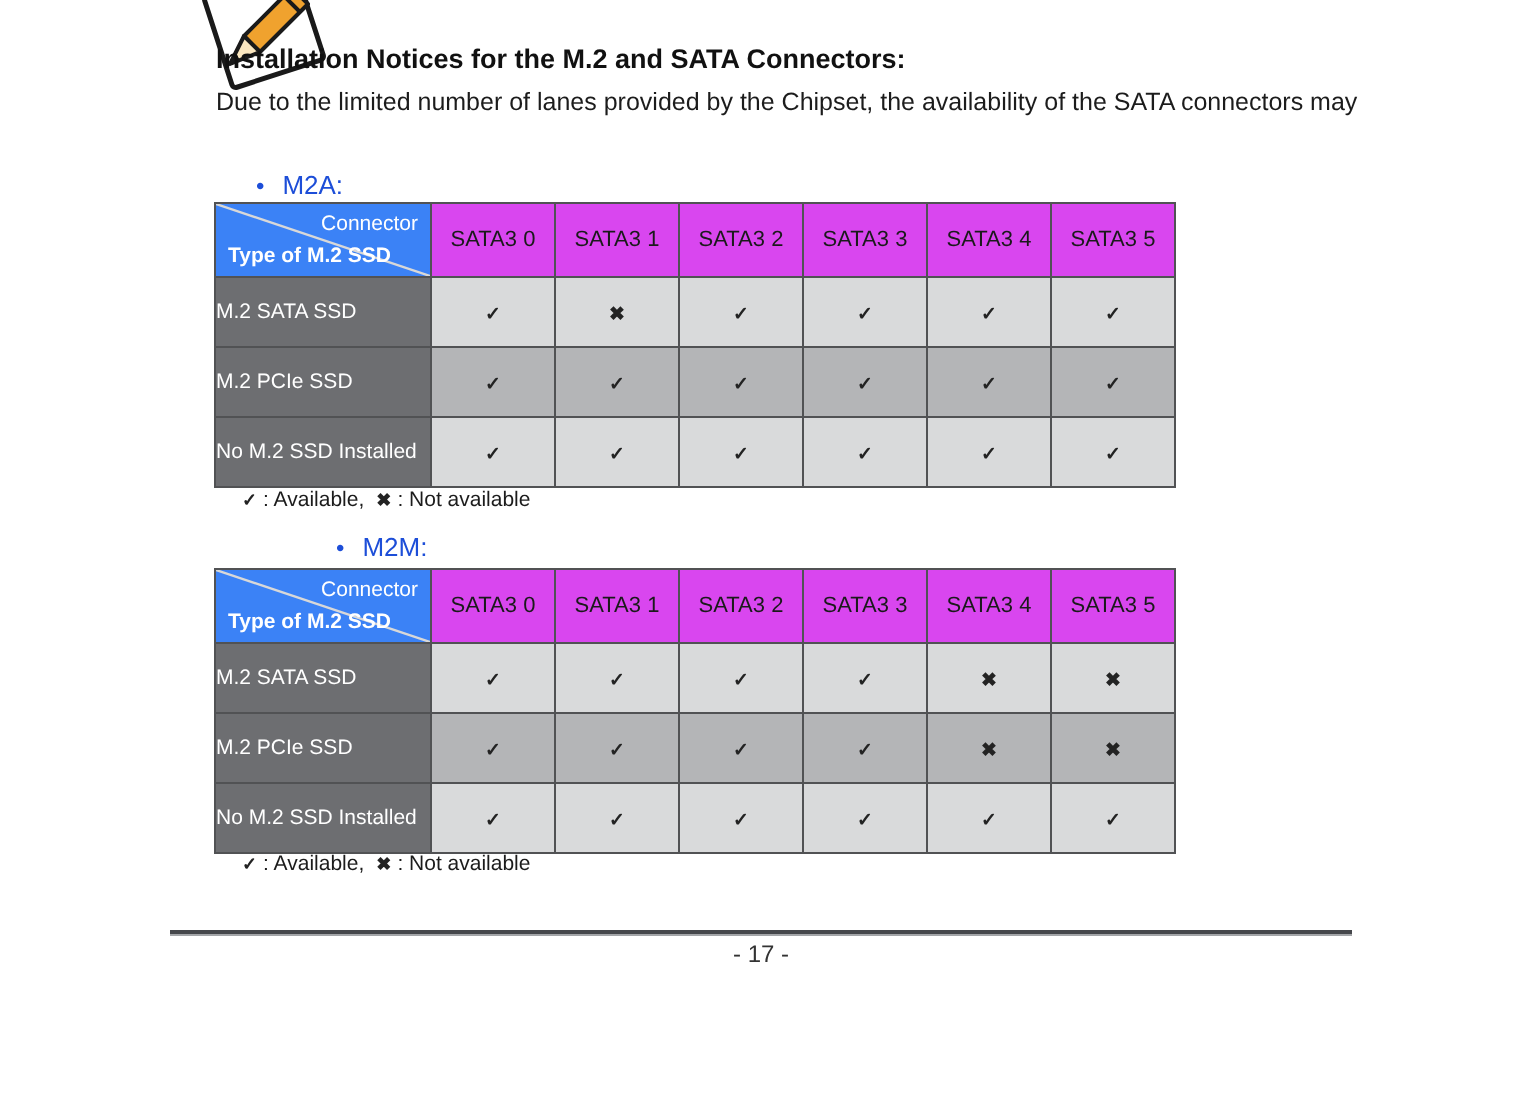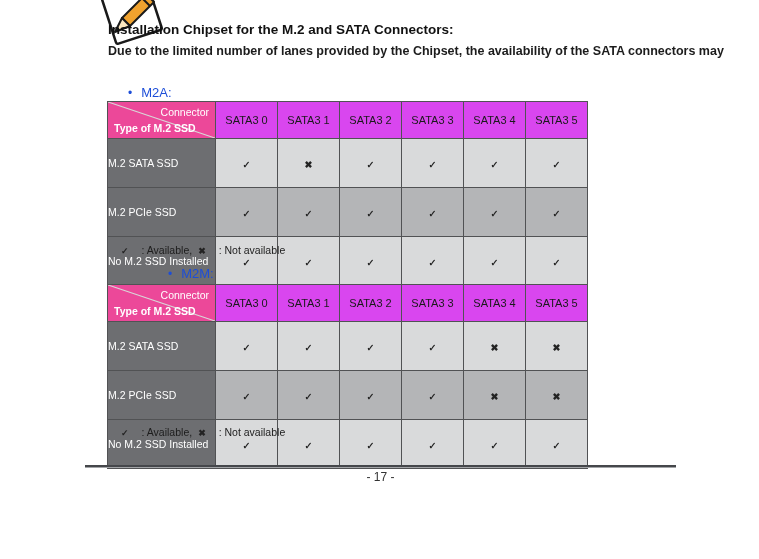--- a/index.html
+++ b/index.html
@@ -32,21 +32,20 @@
     white-space: nowrap;
   }
 
   .intro {
     position: absolute;
     left: 108px;
     top: 43px;
     font-size: 12.5px;
     line-height: 17px;
     color: #1c1c1c;
-    font-weight: bold;
   }
   .intro div { white-space: nowrap; }
 
   .bullet-row {
     position: absolute;
     left: 128px;
     font-size: 13px;
     color: #1d4ed8;
   }
   .bullet-row .bullet { font-size: 12px; }
@@ -62,25 +61,25 @@
   }
   .table-m2a { top: 101px; }
   .table-m2m { top: 284px; }
 
   table.sata-table td, table.sata-table th {
     border: 1px solid #515254;
     padding: 0;
     overflow: hidden;
   }
   tr.head-row { height: 37px; }
-  tr.data-row { height: 49px; }
+  tr.data-row { height: 35px; }
 
   .corner-cell {
     position: relative;
-    background: #ec4899;
+    background: #3b82f6;
     width: 107px;
   }
   .corner-cell .diag {
     position: absolute;
     left: 0; top: 0;
     width: 100%; height: 100%;
     display: block;
   }
   .corner-top {
     position: absolute;
@@ -131,21 +130,21 @@
   .legend {
     position: absolute;
     left: 121px;
     font-size: 10.5px;
     color: #1c1c1c;
     white-space: nowrap;
   }
   .legend-1 { top: 244px; }
   .legend-2 { top: 426px; }
   .legend .mark { font-size: 9px; }
-  .legend .legend-text { margin-left: 13px; text-align: center; }
+  .legend .legend-text { margin-left: 3px; text-align: center; }
   .legend .second-sym { margin-left: 6px; }
 
   .footer-rule {
     position: absolute;
     left: 85px;
     top: 465px;
     width: 591px;
     height: 2px;
     background: #45474b;
     box-shadow: 0 1px 0 #a3a5a8;
@@ -170,21 +169,21 @@
       <g transform="rotate(-18 38 40)">
         <rect x="14" y="16" width="48" height="48" rx="2" fill="#ffffff" stroke="#1a1a1a" stroke-width="2.5"></rect>
       </g>
       <polygon points="52,20 60,28 36,52 28,44" fill="#f0a22e" stroke="#1a1a1a" stroke-width="2" stroke-linejoin="round"></polygon>
       <polygon points="28,44 36,52 21,58" fill="#fbe7c0" stroke="#1a1a1a" stroke-width="2" stroke-linejoin="round"></polygon>
       <polygon points="21,58 26,56 24,53" fill="#1a1a1a"></polygon>
       <line x1="48" y1="24" x2="56" y2="32" stroke="#1a1a1a" stroke-width="2"></line>
     </svg>
   </div>
 
-  <div class="doc-title">Installation Chipset for the M.2 and SATA Connectors:</div>
+  <div class="doc-title">Installation Notices for the M.2 and SATA Connectors:</div>
 
   <div class="intro">
     <div>Due to the limited number of lanes provided by the Chipset, the availability of the SATA connectors may</div>
   </div>
 
   <div class="bullet-row bullet-m2a">
     <span class="bullet">•</span><span class="bullet-label">M2A:</span>
   </div>
 
   <table class="sata-table table-m2a">

